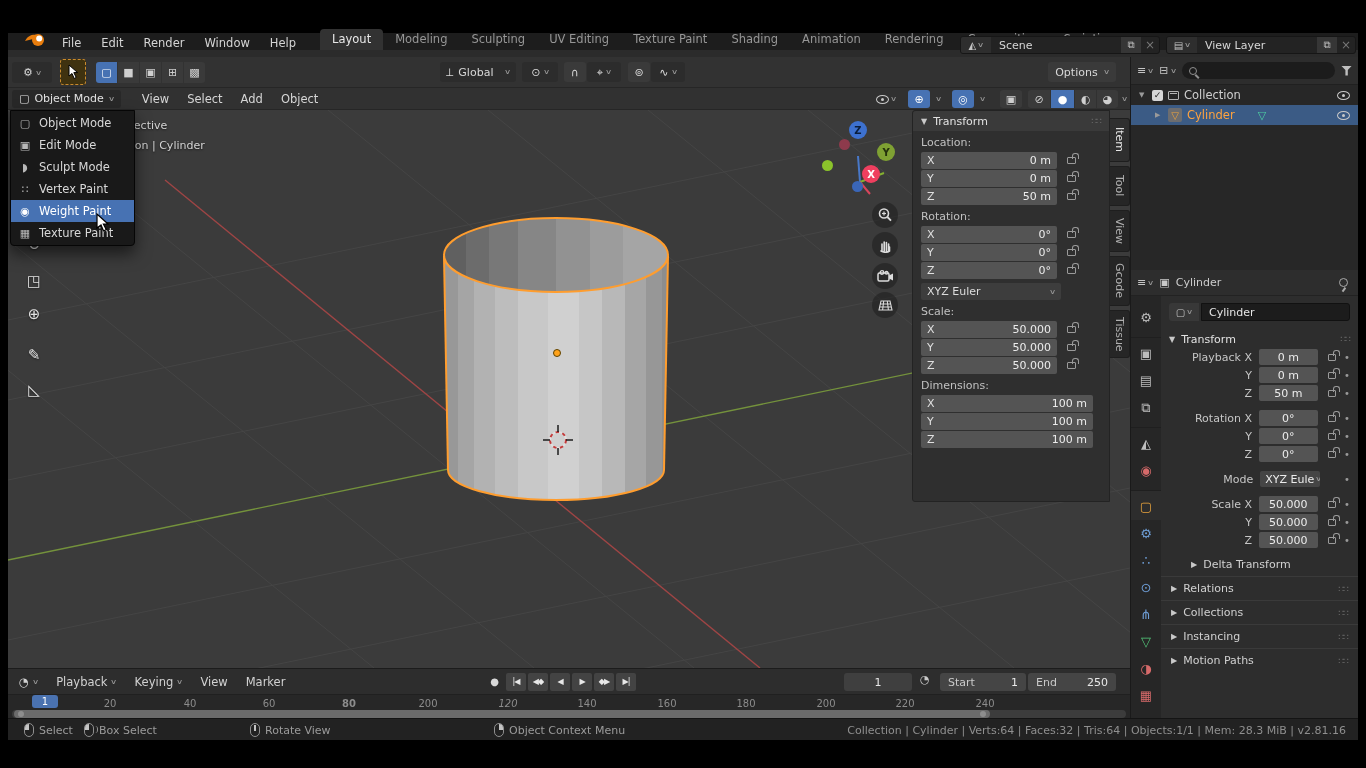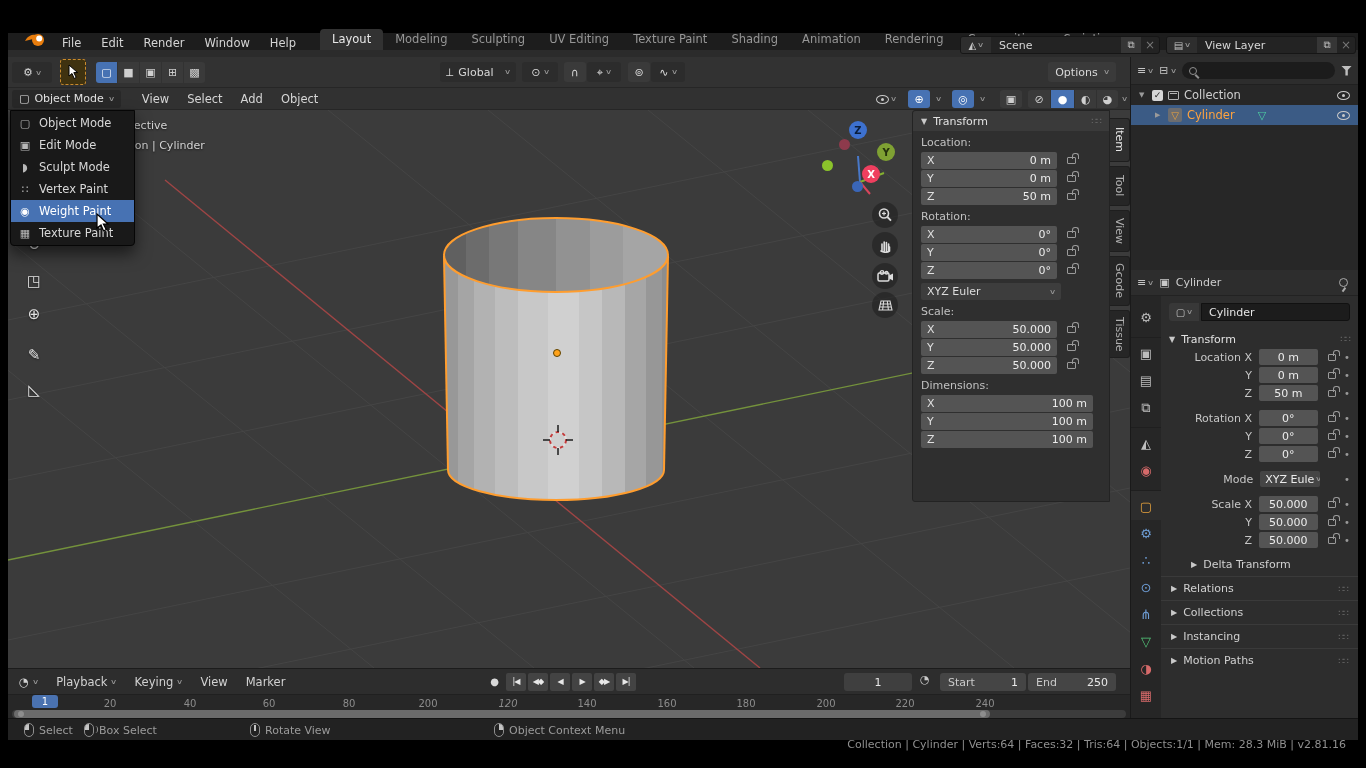--- a/index.html
+++ b/index.html
@@ -135,21 +135,21 @@
 
   
   #statusbar{position:absolute;left:0;top:685px;width:1350px;height:22px;background:#222;border-top:1px solid #141414;}
   .hint{position:absolute;top:0;height:22px;display:flex;align-items:center;gap:5px;color:#9b9b9b;font-size:11px;}
   .mouse{position:relative;width:10px;height:14px;border:1px solid #8f8f8f;border-radius:5px;}
   .mouse.m-left::before{content:"";position:absolute;left:0;top:0;width:4px;height:6px;background:#c4c4c4;border-radius:4px 0 0 0;}
   .mouse.m-drag::before{content:"";position:absolute;left:0;top:0;width:4px;height:6px;background:#c4c4c4;border-radius:4px 0 0 0;}
   .mouse.m-drag::after{content:"";position:absolute;left:9px;top:2px;width:3px;height:7px;border-right:1px solid #8f8f8f;border-radius:0 3px 3px 0;}
   .mouse.m-mid::before{content:"";position:absolute;left:3px;top:1px;width:2px;height:6px;background:#c4c4c4;}
   .mouse.m-right::before{content:"";position:absolute;right:0;top:0;width:4px;height:6px;background:#c4c4c4;border-radius:0 4px 0 0;}
-  #sb-info{position:absolute;right:12px;top:14px;height:22px;display:flex;align-items:center;color:#8f8f8f;}
+  #sb-info{position:absolute;right:12px;top:0;height:22px;display:flex;align-items:center;color:#8f8f8f;}
 </style>
 </head>
 <body>
 
 <div id="app">
 
   <div id="topbar">
     <span style="margin:0 6px 0 8px;">
       <svg width="22" height="15">
           <path d="M1,9 C4,3 9,2 13,3 L9,7 Z" fill="#e87d0d"></path>
@@ -660,21 +660,21 @@
             <span class="chev">∨</span>
           </span>
         <span class="name-input">Cylinder</span>
       </div>
       <div class="pp-header">
         <span class="tri">▼</span>
           <span>Transform</span>
         <span class="drag">∷∷</span>
       </div>
       <div class="prow">
-          <span class="plab">Location X</span>
+          <span class="plab">Playback X</span>
           <span class="pfield">0 m</span>
           <span class="lock"></span>
           <span class="pdot">•</span>
         </div>
       <div class="prow">
           <span class="plab">Y</span>
           <span class="pfield">0 m</span>
           <span class="lock"></span>
           <span class="pdot">•</span>
         </div>
@@ -792,21 +792,21 @@
         </div>
       <div class="tl-field" style="left:1020px;width:88px;background:#454545;justify-content:space-between;padding:0 8px;">
           <span style="color:#c9c9c9;">End</span>
           <span>250</span>
         </div>
     </div>
     <div style="position:relative;height:24px;">
       <span class="tick" style="left:102px;">20</span>
       <span class="tick" style="left:182px;">40</span>
       <span class="tick" style="left:261px;">60</span>
-      <span class="tick" style="left:341px;">80</span>
+      <span class="tick" style="left:341px;font-weight:bold;">80</span>
       <span class="tick" style="left:420px;">200</span>
       <span class="tick" style="left:500px;font-style:italic;">120</span>
       <span class="tick" style="left:579px;">140</span>
       <span class="tick" style="left:659px;">160</span>
       <span class="tick" style="left:738px;">180</span>
       <span class="tick" style="left:818px;">200</span>
       <span class="tick" style="left:897px;">220</span>
       <span class="tick" style="left:977px;">240</span>
       <div id="playhead">1</div>
       <div id="tl-scroll">

